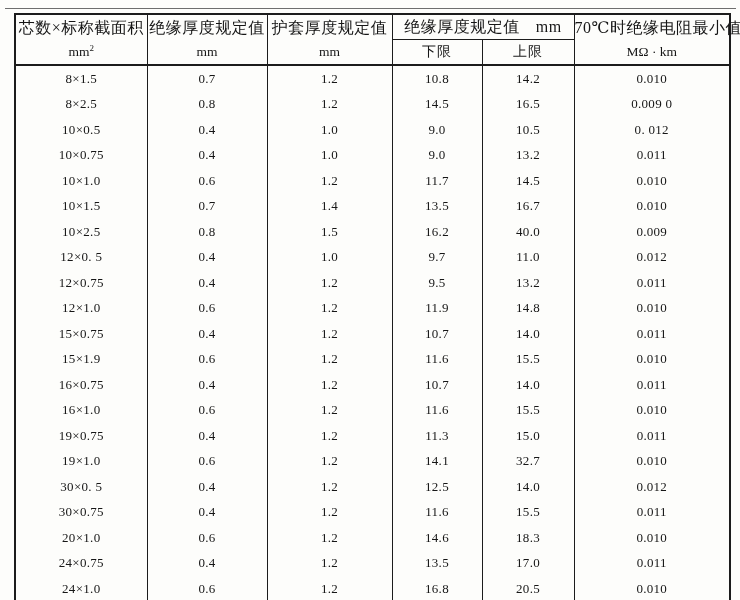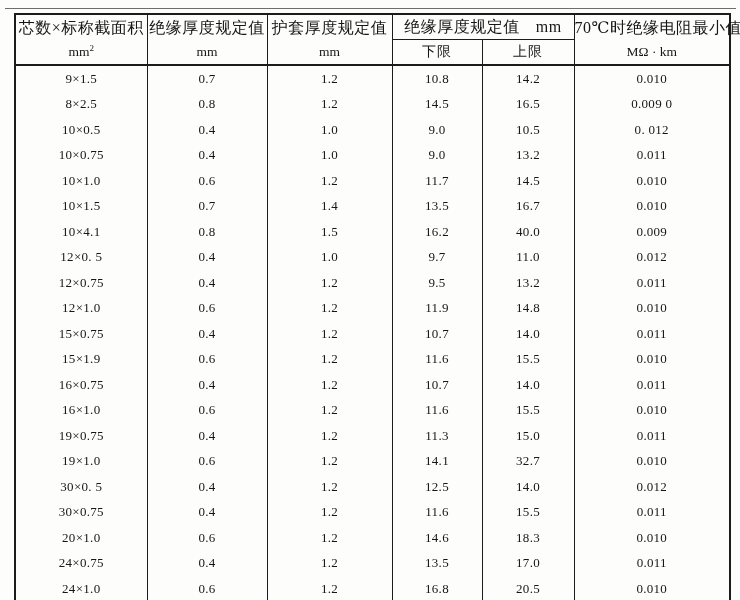--- a/index.html
+++ b/index.html
@@ -97,21 +97,21 @@
           <div class="hdr-unit">MΩ · km</div>
         </th>
       </tr>
       <tr>
         <th class="sub-limit">下限</th>
         <th class="sub-limit">上限</th>
       </tr>
     </thead>
     <tbody>
     <tr>
-          <td>9×1.5</td>
+          <td>8×1.5</td>
           <td>0.7</td>
           <td>1.2</td>
           <td>10.8</td>
           <td>14.2</td>
           <td>0.010</td>
         </tr>
         <tr>
           <td>8×2.5</td>
           <td>0.8</td>
           <td>1.2</td>
@@ -145,21 +145,21 @@
         </tr>
         <tr>
           <td>10×1.5</td>
           <td>0.7</td>
           <td>1.4</td>
           <td>13.5</td>
           <td>16.7</td>
           <td>0.010</td>
         </tr>
         <tr>
-          <td>10×4.1</td>
+          <td>10×2.5</td>
           <td>0.8</td>
           <td>1.5</td>
           <td>16.2</td>
           <td>40.0</td>
           <td>0.009</td>
         </tr>
         <tr>
           <td>12×0. 5</td>
           <td>0.4</td>
           <td>1.0</td>

